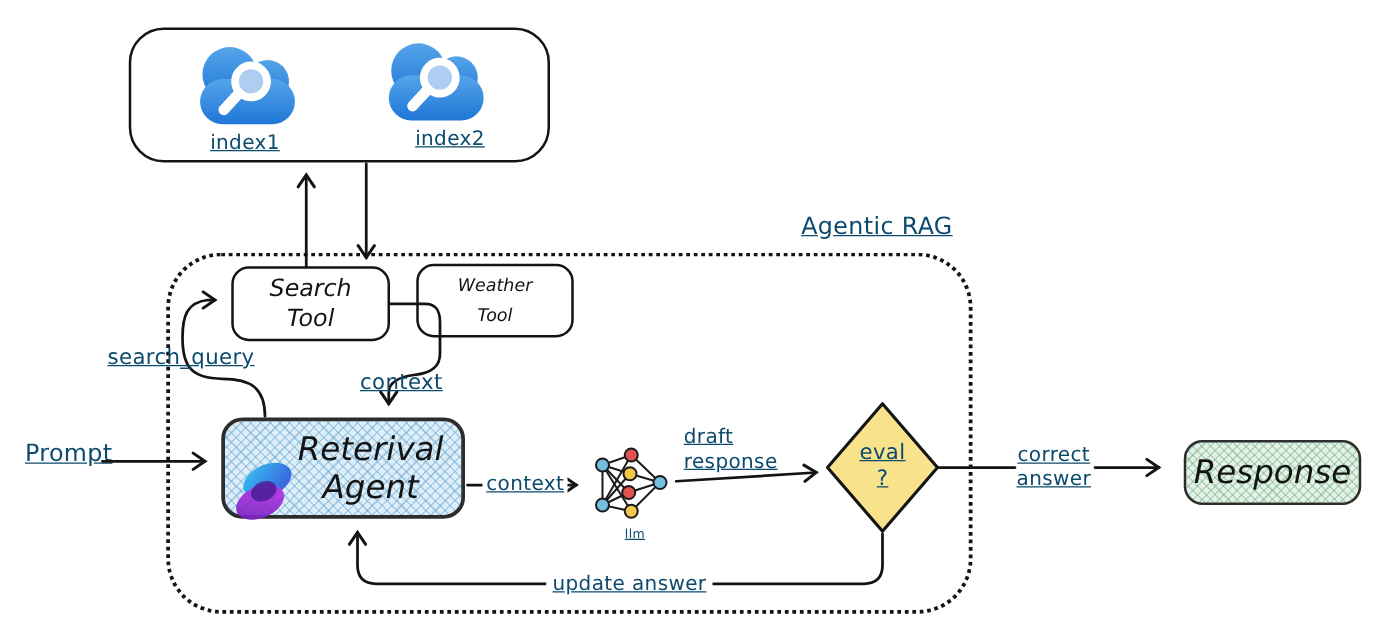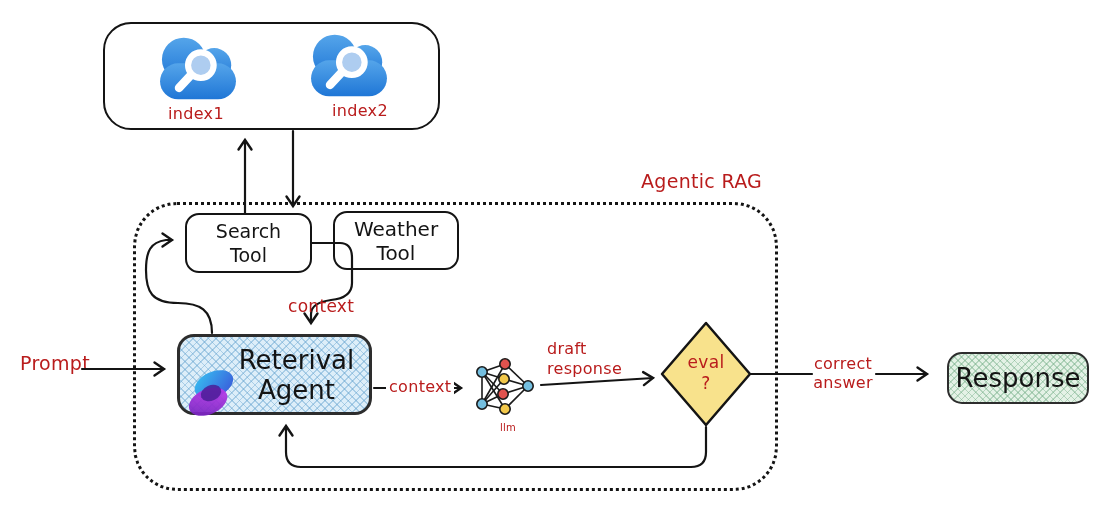--- a/index.html
+++ b/index.html
@@ -1,34 +1,34 @@
 <!DOCTYPE html>
 <html><head>
 <meta charset="utf-8">
 <style>
   html,body{margin:0;padding:0;background:#fff;}
   #canvas{
     position:relative;width:1100px;height:505px;background:#ffffff;overflow:hidden;
     font-family:"DejaVu Sans","Liberation Sans",sans-serif;color:#141414;
   }
-  .box{position:absolute;box-sizing:border-box;background:#fff;border:2.5px solid #141414;}
-  .lbl{position:absolute;white-space:nowrap;color:#b91c1c;letter-spacing:.3px;}
+  .box{position:absolute;box-sizing:border-box;background:#fff;border:2.5px solid #141414;font-style:italic;}
+  .lbl{position:absolute;white-space:nowrap;color:#0c4a6e;letter-spacing:.3px;text-decoration:underline;}
   .center{display:flex;align-items:center;justify-content:center;text-align:center;}
   .col{flex-direction:column;}
   #index-box{left:103px;top:22px;width:337px;height:108px;border-radius:28px;}
   .cloud{position:absolute;width:102px;height:74px;}
   #cloud-1{left:147px;top:31px;}
   #cloud-2{left:298px;top:28px;}
   #lbl-index1{left:149px;top:104px;width:94px;font-size:16px;text-align:center;}
   #lbl-index2{left:313px;top:101px;width:94px;font-size:16px;text-align:center;}
   #rag-container{position:absolute;box-sizing:border-box;left:133px;top:202px;width:645px;height:289px;
     border:3px dotted #141414;border-radius:44px;background:transparent;}
   #lbl-agentic-rag{left:641px;top:170px;font-size:19px;}
   #search-tool{left:185px;top:213px;width:127px;height:60px;border-width:2px;border-radius:14px;font-size:19px;line-height:24px;}
-  #weather-tool{left:333px;top:211px;width:126px;height:59px;border-width:2px;border-radius:14px;font-size:20px;line-height:24px;}
+  #weather-tool{left:333px;top:211px;width:126px;height:59px;border-width:2px;border-radius:14px;font-size:14px;line-height:24px;}
   #agent-box{left:177px;top:334px;width:195px;height:81px;border-width:3px;border-color:#2d2d2d;border-radius:17px;
     font-size:26px;line-height:30px;overflow:visible;padding-left:44px;}
   .hatch-blue{
     background-color:#ddeef9;
     background-image:
       repeating-linear-gradient(45deg, rgba(96,160,205,.42) 0 1.3px, transparent 1.3px 5.5px),
       repeating-linear-gradient(-45deg, rgba(96,160,205,.42) 0 1.3px, transparent 1.3px 5.5px);
   }
   .hatch-green{
     background-color:#e4f2e6;
@@ -175,24 +175,26 @@
       <path d="M 751,374 L 812,374 M 876,374 L 927,374" marker-end="url(#arrow)"></path>
       <path d="M 706,427 L 706,452 Q 706,467 691,467 L 301,467 Q 286,467 286,452 L 286,426" marker-end="url(#arrow)"></path>
     </g>
   </svg>
 
   <div id="lbl-eval" class="lbl" style="z-index:4;">
     <div>eval</div>
     <div>?</div>
   </div>
   <div id="lbl-prompt" class="lbl zmid">Prompt</div>
+  <div id="lbl-search-query" class="lbl">search_query</div>
   <div id="lbl-context-tool" class="lbl">context</div>
   <div id="lbl-context-llm" class="lbl">context</div>
   <div id="lbl-draft" class="lbl">
     <div>draft</div>
     <div>response</div>
   </div>
   <div id="lbl-correct" class="lbl">
     <div>correct</div>
     <div>answer</div>
   </div>
+  <div id="lbl-update" class="lbl">update answer</div>
 
 </div>
 
 </body></html>

